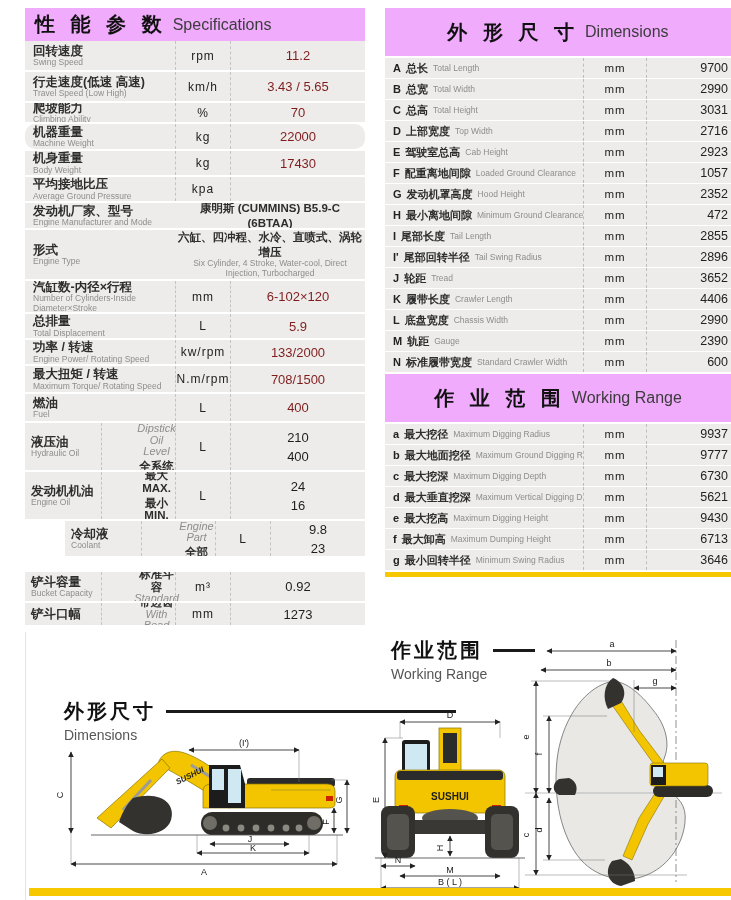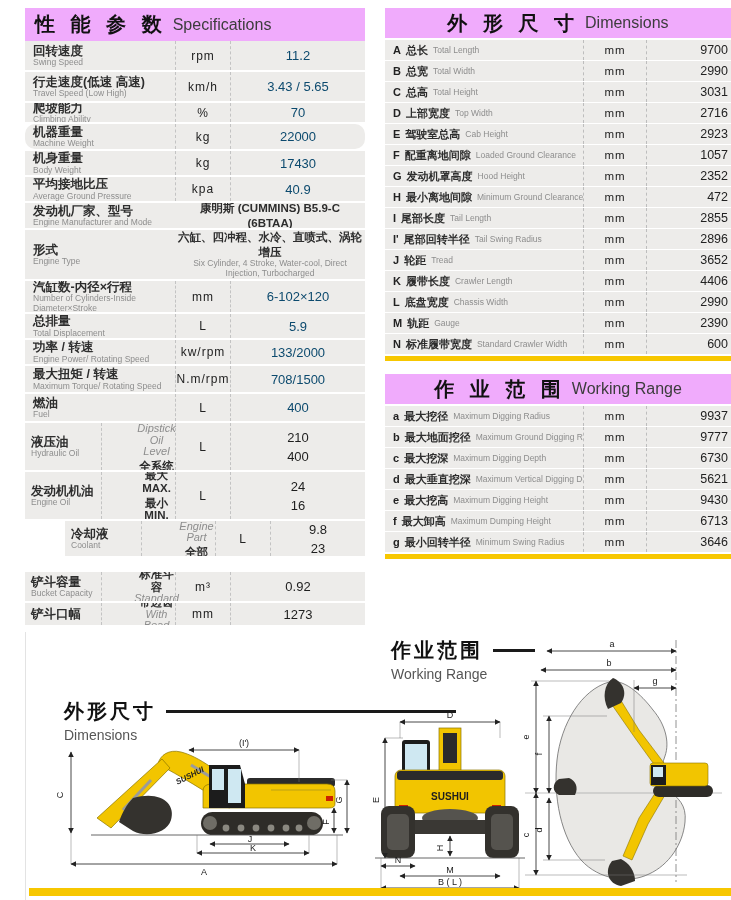--- a/index.html
+++ b/index.html
@@ -18,30 +18,30 @@
   .lab{width:150px;padding:1px 4px 1px 8px;box-sizing:border-box;}
   .lab.narrow{width:76px;padding-left:6px;}
   .zh{font-size:12.5px;font-weight:bold;color:#2d2d2d;line-height:1.15;}
   .en{font-size:8.5px;color:#8d8d8d;line-height:1.1;}
   .subcol{width:74px;border-left:1px dashed #c3c3c3;align-items:center;text-align:center;box-sizing:border-box;padding-left:36px;}
   .sub{padding:1px 0;}
   .zh2{font-size:11.5px;font-weight:bold;color:#2d2d2d;line-height:1.1;}
   .en2{font-size:11px;color:#8d8d8d;line-height:1.05;font-style:italic;}
   .unit{width:56px;border-left:1px dashed #c3c3c3;border-right:1px dashed #c3c3c3;
         align-items:center;font-size:12px;letter-spacing:1px;color:#222;box-sizing:border-box;text-align:center;}
-  .val{flex:1;align-items:center;font-size:13px;color:#0c4a6e;text-align:center;}
+  .val{flex:1;align-items:center;font-size:13px;color:#7f1d1d;text-align:center;}
   .valcol{flex:1;align-items:center;text-align:center;}
   .vall{font-size:13px;color:#1e1e1e;padding:2px 0;}
   .wideval{flex:1;align-items:center;text-align:center;padding:0 3px;}
   .wv-zh{font-size:11.5px;font-weight:bold;color:#2d2d2d;line-height:1.25;}
   .wv-en{font-size:8.5px;color:#8d8d8d;line-height:1.15;}
   
   #dims{left:385px;top:8px;width:346px;}
   #wrange{left:385px;top:374px;width:346px;}
-  .ybar.small{height:30px;}
+  .ybar.small{height:48px;}
   .drows{margin-top:2px;}
   .drow{display:flex;height:20px;background:#edecea;margin-bottom:1px;align-items:stretch;}
   .dlab{flex:1;display:flex;align-items:center;padding-left:8px;overflow:hidden;white-space:nowrap;}
   .dkey{font-size:11px;font-weight:bold;margin-right:5px;}
   .dzh{font-size:11px;font-weight:bold;color:#2d2d2d;margin-right:5px;}
   .den{font-size:8.5px;color:#8d8d8d;}
   .dunit{width:62px;border-left:1px dashed #bdbdbd;border-right:1px dashed #bdbdbd;
          display:flex;align-items:center;justify-content:center;font-size:11.5px;letter-spacing:1px;}
   .dval{width:84px;display:flex;align-items:center;justify-content:flex-end;
         font-size:12.5px;padding-right:3px;box-sizing:border-box;}
@@ -110,21 +110,20 @@
         </div>
         <div class="cell unit">kg</div>
         <div class="cell val">17430</div>
       </div>
       <div class="srow" style="height: 24px;">
         <div class="cell lab">
           <div class="zh">平均接地比压</div>
           <div class="en">Average Ground Pressure</div>
         </div>
         <div class="cell unit">kpa</div>
-        <div class="cell val">40.9</div>
       </div>
       <div class="srow" style="height: 25px;">
         <div class="cell lab">
           <div class="zh">发动机厂家、型号</div>
           <div class="en">Engine Manufacturer and Mode</div>
         </div>
         <div class="cell wideval">
           <div class="wv-zh">康明斯 (CUMMINS)  B5.9-C (6BTAA)</div>
         </div>
       </div>

